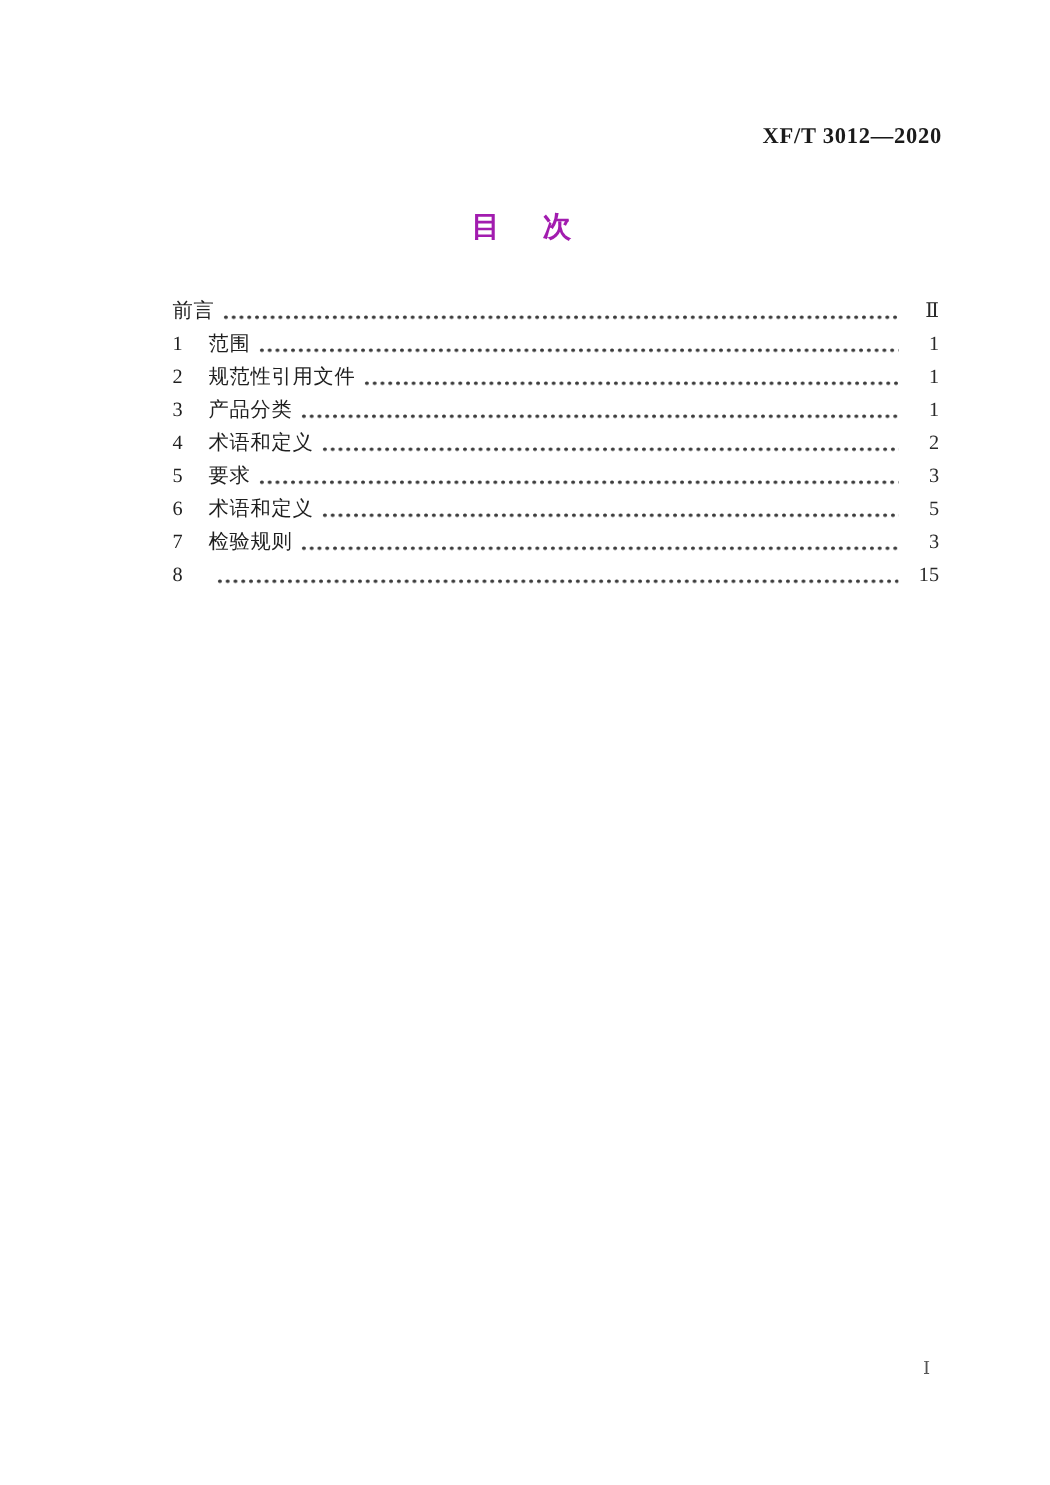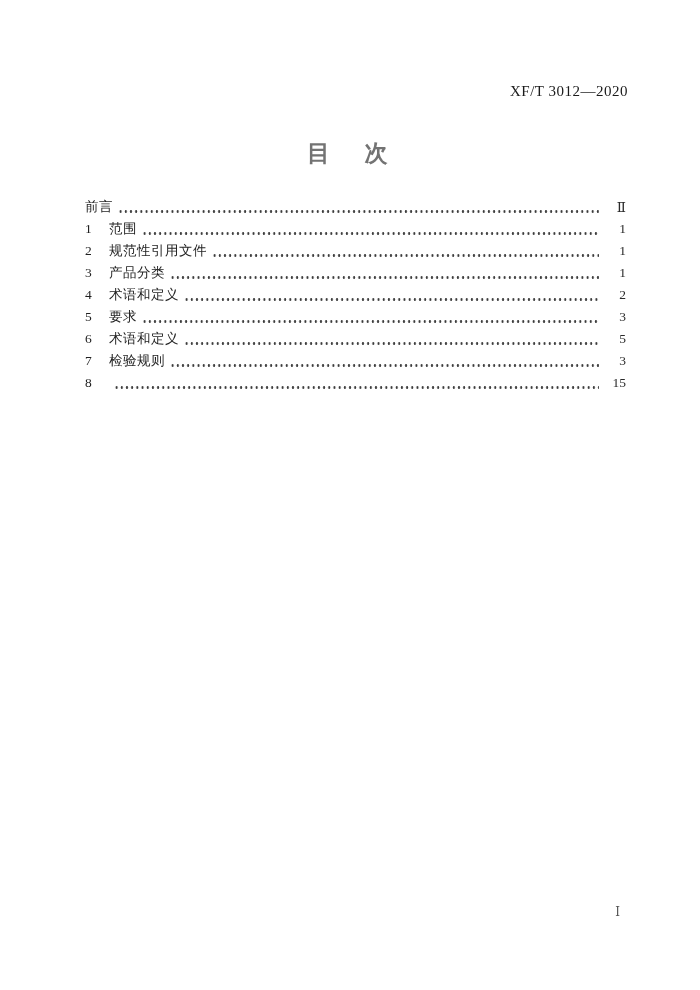--- a/index.html
+++ b/index.html
@@ -14,50 +14,51 @@
     height: 990px;
     background: #ffffff;
     overflow: hidden;
     margin: 0 auto;
   }
   .doc-code {
     position: absolute;
     top: 83px;
     right: 72px;
     font-size: 15px;
-    font-weight: normal;
+    font-weight: bold;
     letter-spacing: 0.5px;
     color: #1a1a1a;
     white-space: pre;
   }
   .doc-title {
     position: absolute;
     top: 138px;
     left: 0;
     width: 100%;
     text-align: center;
     font-family: "Liberation Sans", "DejaVu Sans", sans-serif;
-    font-size: 23px;
+    font-size: 19px;
     font-weight: bold;
-    color: #737373;
+    color: #a21caf;
     letter-spacing: 0.25em;
     white-space: pre;
   }
   .toc {
     position: absolute;
     top: 196px;
     left: 85px;
     right: 74px;
   }
   .toc-row {
     display: flex;
     align-items: center;
     height: 22px;
     font-size: 13.5px;
     color: #1f1f1f;
+    margin-left: 30px;
   }
   .toc-num {
     width: 24px;
     flex: 0 0 auto;
   }
   .toc-label {
     flex: 0 0 auto;
     white-space: pre;
     letter-spacing: 0.5px;
   }

